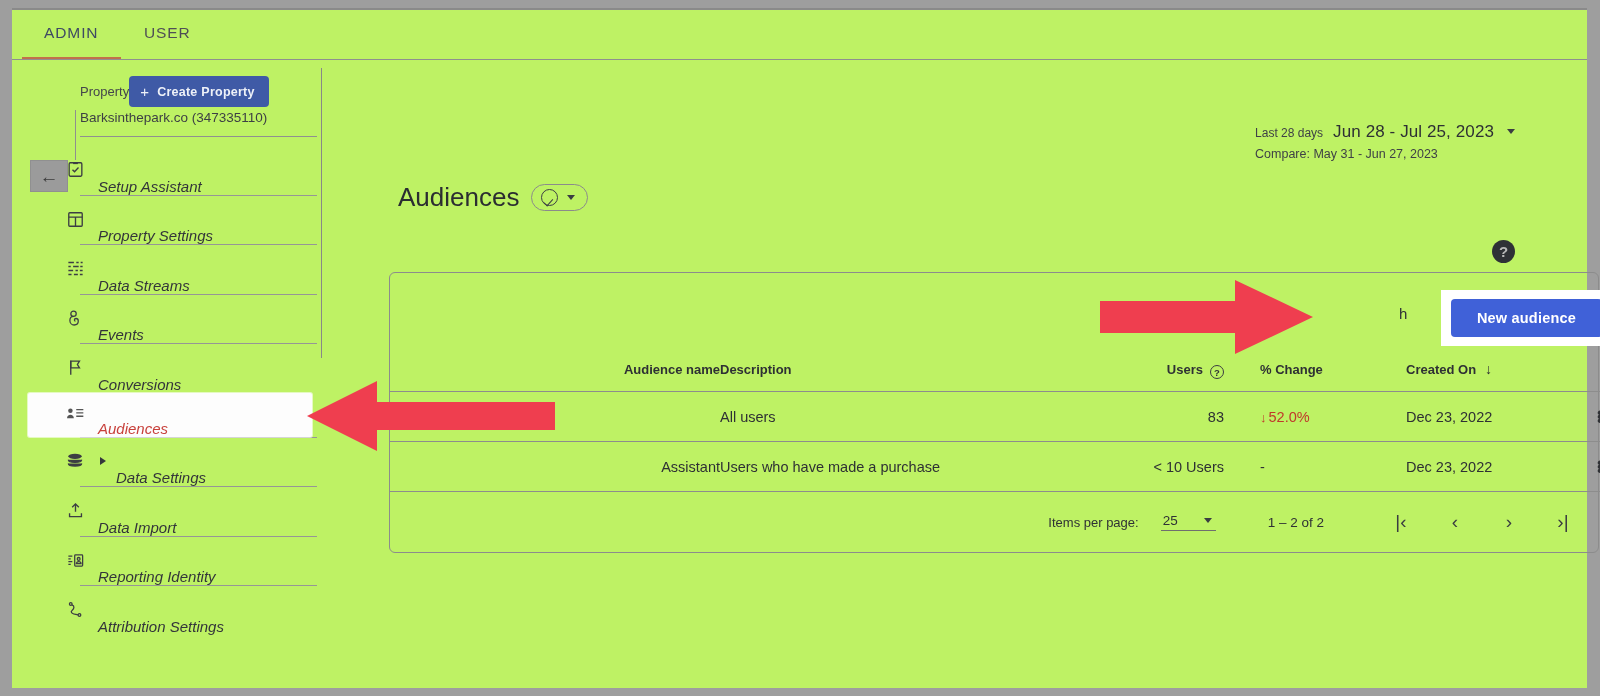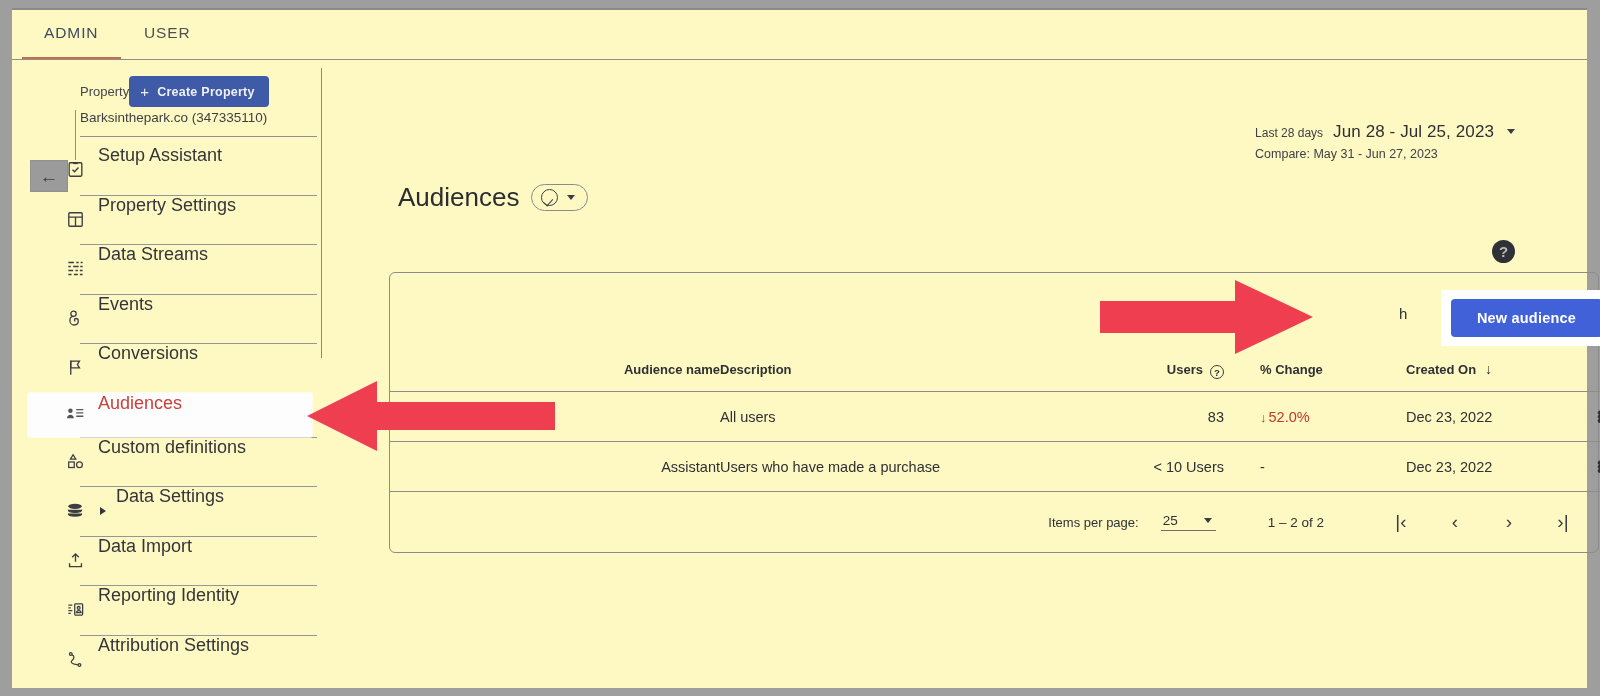--- a/index.html
+++ b/index.html
@@ -12,21 +12,21 @@
   
   #root {
     position: relative;
     width: 1600px; height: 696px;
     background: #9e9e9e;
   }
   #app {
     position: absolute;
     left: 12px; top: 8px;
     width: 1575px; height: 680px;
-    background: #fef9c3;
+    background: #bef264;
     border-top: 2px solid #8a8a8a;
   }
 
   
   #tabbar {
     position: absolute; left: 0; top: 0;
     width: 100%; height: 50px;
     border-bottom: 1px solid #8f8f8f;
   }
   .tab {
@@ -96,26 +96,27 @@
     position: absolute; left: 68px; top: 76px;
     width: 237px; height: 1px; background: #909090;
   }
 
   #navlist {
     position: absolute; left: 0; top: 85px;
     width: 310px;
   }
   .nav-item {
     position: relative;
-    display: flex; align-items: flex-start;
+    display: flex; align-items: flex-end;
     height: 49.5px;
     padding-left: 86px;
     cursor: pointer;
-    font-size: 18px;
+    font-size: 15px;
     color: #33353a;
+    font-style: italic;
   }
   .nav-item + .nav-item::before {
     content: "";
     position: absolute; left: 68px; right: 5px; top: 0;
     height: 1px; background: #969696;
   }
   .nav-ico {
     position: absolute; left: 52px; top: 50%;
     transform: translateY(-50%);
     width: 22px; height: 22px;
@@ -411,30 +412,20 @@
           <span class="nav-ico">
             <svg width="20" height="20" viewBox="0 0 24 24" fill="none" stroke="currentColor" stroke-width="1.6">
               <circle cx="6.5" cy="7" r="2.7" fill="currentColor" stroke="none"></circle>
               <path d="M2.4 16c0-2.6 1.9-4.3 4.1-4.3S10.6 13.4 10.6 16z" fill="currentColor" stroke="none"></path>
               <path d="M13.5 5.5H22M13.5 9.5H22M13.5 13.5H22"></path>
             </svg>
           </span>
           <span>Audiences</span>
         </div>
 
-        <div class="nav-item">
-          <span class="nav-ico">
-            <svg width="19" height="19" viewBox="0 0 24 24" fill="none" stroke="currentColor" stroke-width="1.6">
-              <path d="M9 3.5l3.4 5.6H5.6z"></path>
-              <rect x="3.4" y="12.6" width="7" height="7"></rect>
-              <circle cx="17" cy="16.1" r="3.7"></circle>
-            </svg>
-          </span>
-          <span>Custom definitions</span>
-        </div>
 
         <div class="nav-item indent">
           <span class="nav-ico">
             <svg width="20" height="20" viewBox="0 0 24 24" fill="none" stroke="currentColor" stroke-width="1.5">
               <ellipse cx="12" cy="6.4" rx="8" ry="3.1" fill="currentColor" stroke="none"></ellipse>
               <path d="M4 10.6c0 1.7 3.6 3.1 8 3.1s8-1.4 8-3.1" fill="currentColor"></path>
               <path d="M4 15c0 1.7 3.6 3.1 8 3.1s8-1.4 8-3.1" fill="currentColor"></path>
             </svg>
           </span>
           <span class="nav-caret"></span>

